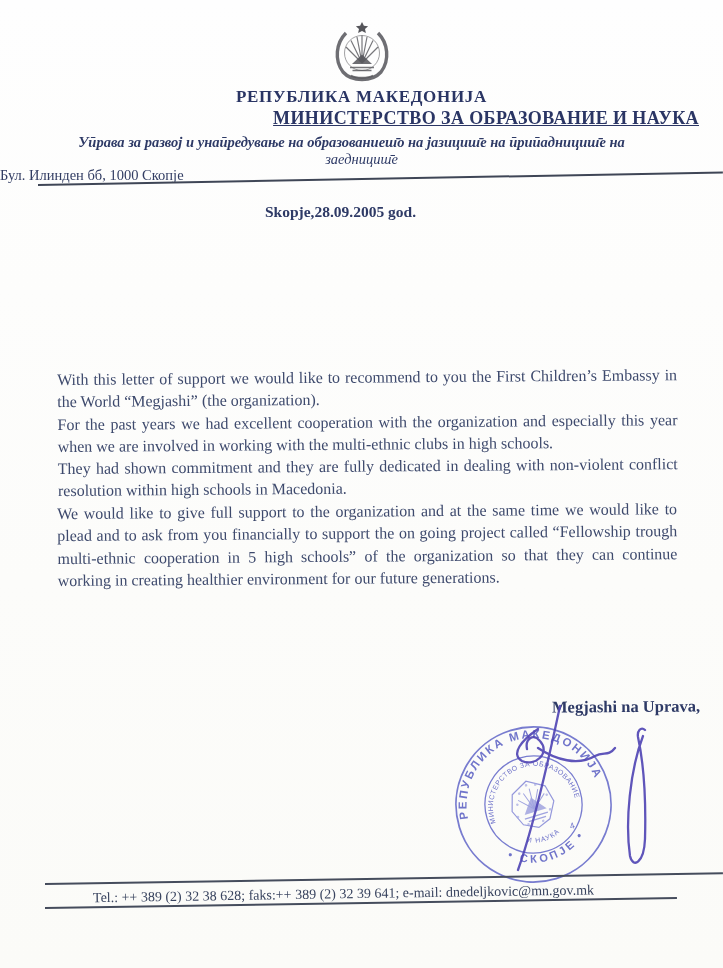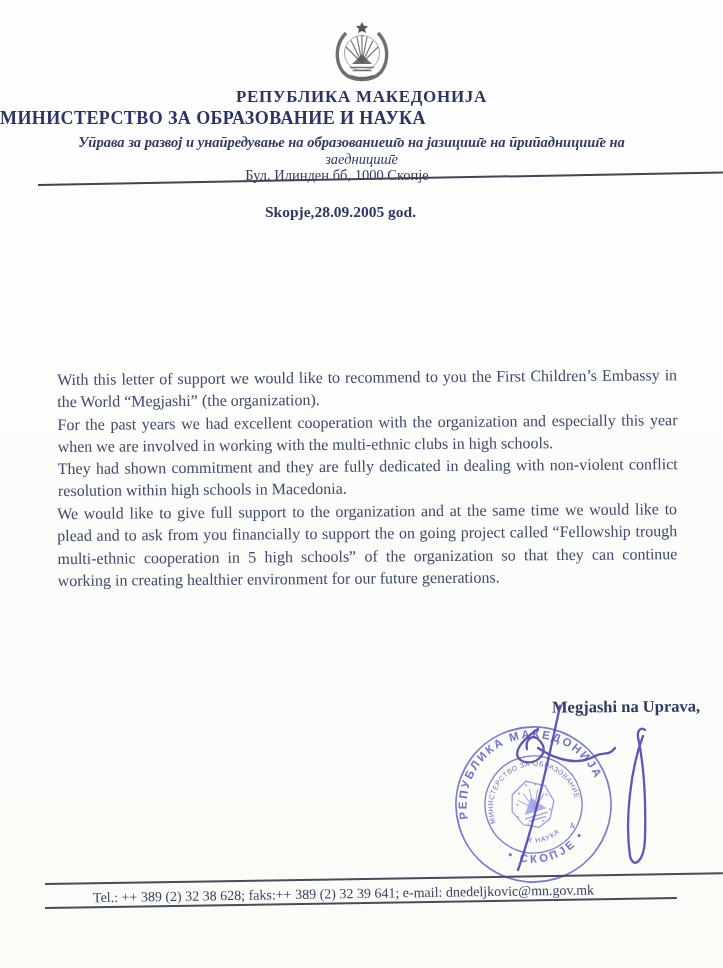--- a/index.html
+++ b/index.html
@@ -9,27 +9,27 @@
     font-family:"Liberation Serif", serif;
     position:relative;overflow:hidden;
     color:#3e4a6d;
   }
   .page{position:absolute;inset:0;background:linear-gradient(180deg,#fefefe 0%,#fcfcfa 60%,#fbfbf8 100%);}
 
   
   .crest{position:absolute;left:0;top:20px;width:723px;display:flex;justify-content:center;}
   .h1{position:absolute;left:0;top:87px;width:723px;text-align:center;
       font-weight:bold;font-size:17px;letter-spacing:.7px;color:#2a3564;}
-  .h2{position:absolute;left:0;top:108px;width:699px;text-align:left;
-      font-weight:bold;font-size:18px;letter-spacing:.4px;color:#2a3564;}
+  .h2{position:absolute;left:0;top:108px;width:699px;text-align:right;
+      font-weight:bold;font-size:18px;letter-spacing:.4px;color:#2a3564;text-decoration:underline;}
   .sub1{position:absolute;left:0;top:134px;width:703px;text-align:center;
       font-weight:bold;font-style:italic;font-size:14.5px;color:#2e3a66;}
   .sub2{position:absolute;left:0;top:151px;width:723px;text-align:center;
       font-weight:normal;font-style:italic;font-size:14.5px;color:#2e3a66;}
-  .addr{position:absolute;left:0;top:167px;width:674px;text-align:center;
+  .addr{position:absolute;left:0;top:167px;width:674px;text-align:left;
       font-size:14.5px;color:#323d63;}
   .hrule{position:absolute;left:38px;top:184px;width:685px;height:1.7px;background:#3f4656;
       transform:rotate(-1.05deg);transform-origin:left center;}
 
   .date{position:absolute;left:0;top:203px;width:723px;text-align:center;
       font-weight:bold;font-size:15.5px;color:#2e3a66;transform:translateX(-21px);}
 
   
   .para{position:absolute;left:57px;width:620px;text-align:justify;
       white-space:pre-line;font-size:16px;line-height:22.3px;color:#3e4a6d;

